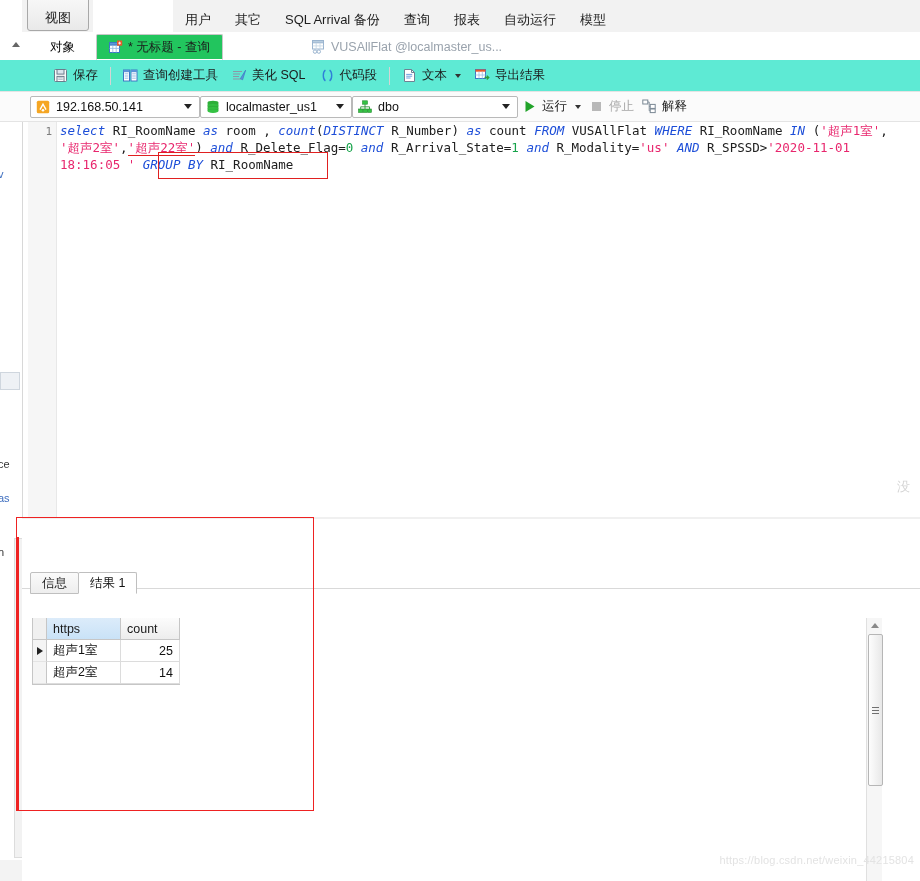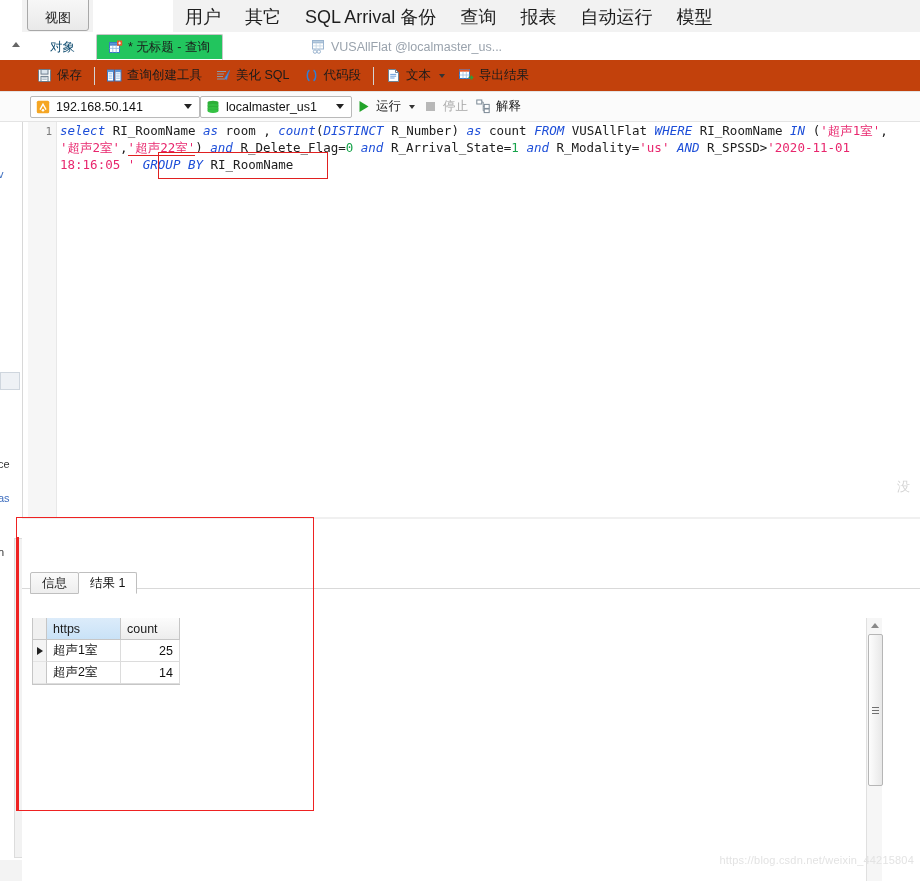--- a/index.html
+++ b/index.html
@@ -33,53 +33,53 @@
   }
   .ribbon-groups{
     position:absolute;left:173px;top:0;height:32px;
     display:flex;align-items:flex-end;
   }
   .rgrp{
     position:relative;height:32px;
     display:flex;flex-direction:column;align-items:center;justify-content:flex-end;
     padding:0 12px 3px 12px;box-sizing:border-box;cursor:default;
   }
-  .rgrp .rlbl{font-size:18px;color:#1e1e1e;white-space:nowrap;}
+  .rgrp .rlbl{font-size:13px;color:#1e1e1e;white-space:nowrap;}
 
   
   .tabbar{
     position:absolute;left:0;top:32px;width:920px;height:28px;
     background:#ffffff;border-bottom:1px solid #c8c8c8;
   }
   .tab-scrollup{
     position:absolute;left:10px;top:6px;width:12px;height:12px;
     display:flex;align-items:center;justify-content:center;
   }
   .tab-scrollup i{
     width:0;height:0;border-left:4px solid transparent;border-right:4px solid transparent;
     border-bottom:5px solid #666;display:block;
   }
   .tab{
     position:absolute;top:2px;height:26px;box-sizing:border-box;
     display:flex;align-items:center;gap:5px;padding:0 12px;
     font-size:12.5px;color:#1b1b1b;white-space:nowrap;cursor:default;
   }
-  .tab.inactive{color:#0c4a6e;text-align:center;}
+  .tab.inactive{color:#000000;text-align:center;}
   .tab.active{
     background:#22c55e;border:1px solid #c8c8c8;border-bottom:1px solid #ffffff;
     border-radius:2px 2px 0 0;
   }
   .tab.other{color:#9aa3ad;}
   .tab .ti{width:14px;height:14px;flex:none;}
 
   
   .toolbar{
     position:absolute;left:0;top:60px;width:920px;height:32px;
-    background:#c2410c;border-bottom:1px solid #e4e4e4;
-    display:flex;align-items:center;padding-left:30px;box-sizing:border-box;
+    background:#5eead4;border-bottom:1px solid #e4e4e4;
+    display:flex;align-items:center;padding-left:46px;box-sizing:border-box;
   }
   .tbtn{
     display:flex;align-items:center;gap:5px;height:24px;padding:0 7px;
     font-size:12.5px;color:#1b1b1b;white-space:nowrap;cursor:default;border-radius:2px;
   }
   .tbtn .ti{width:15px;height:15px;flex:none;}
   .tsep{width:1px;height:18px;background:#d4d4d4;margin:0 5px;}
   .tcaret{
     width:0;height:0;border-left:3.5px solid transparent;border-right:3.5px solid transparent;
     border-top:4px solid #333;margin-left:3px;
@@ -435,20 +435,33 @@
           <rect x="1.6" y="5.7" width="10.8" height="3.1" fill="#2eae3a"></rect>
           <ellipse cx="7" cy="8.8" rx="5.4" ry="1.8" fill="#35c244"></ellipse>
           <rect x="1.6" y="8.8" width="10.8" height="2.3" fill="#2eae3a"></rect>
           <ellipse cx="7" cy="11.1" rx="5.4" ry="1.8" fill="#35c244"></ellipse>
         </svg>
       </span>
       <span class="cv">localmaster_us1</span>
       <span class="cc"></span>
     </div>
 
+    <div class="combo" style="width:166px;">
+      <span class="ci">
+        <svg width="14" height="14" viewBox="0 0 14 14">
+          <rect x="4.6" y="0.8" width="4.8" height="3.4" fill="#35c244" stroke="#1d8a2a" stroke-width="0.6"></rect>
+          <rect x="0.6" y="9" width="4.2" height="3.4" fill="#35c244" stroke="#1d8a2a" stroke-width="0.6"></rect>
+          <rect x="5.2" y="9" width="4.2" height="3.4" fill="#35c244" stroke="#1d8a2a" stroke-width="0.6"></rect>
+          <rect x="9.8" y="9" width="3.6" height="3.4" fill="#35c244" stroke="#1d8a2a" stroke-width="0.6"></rect>
+          <path d="M7 4.2v2.6M2.7 9V6.8h8.8V9M7 6.8V9" fill="none" stroke="#1d8a2a" stroke-width="0.8"></path>
+        </svg>
+      </span>
+      <span class="cv">dbo</span>
+      <span class="cc"></span>
+    </div>
 
     <div class="runbtn">
       <span class="ti" style="width:15px;height:15px;">
         <svg width="15" height="15" viewBox="0 0 15 15">
             <path d="M3.5 2 L12.5 7.5 L3.5 13 Z" fill="#22a32a"></path>
           </svg>
       </span>
       <span>运行</span>
       <span class="tcaret"></span>
     </div>

